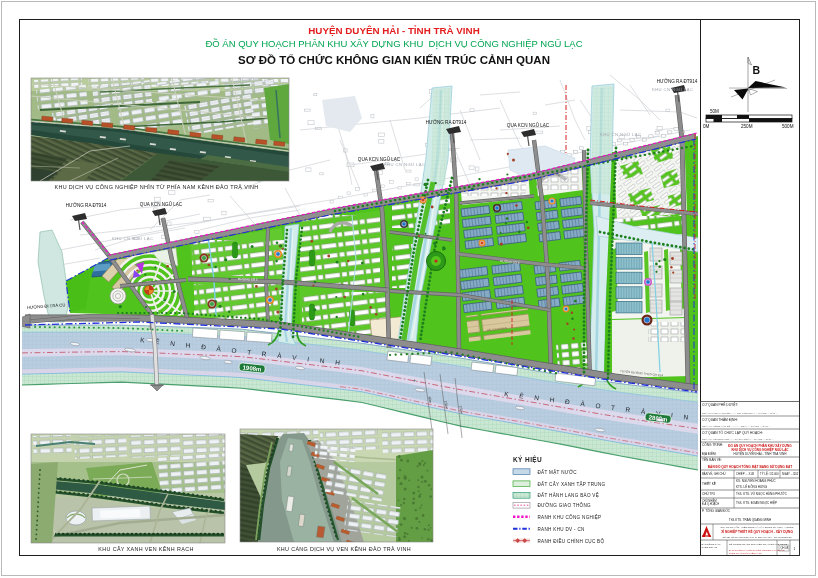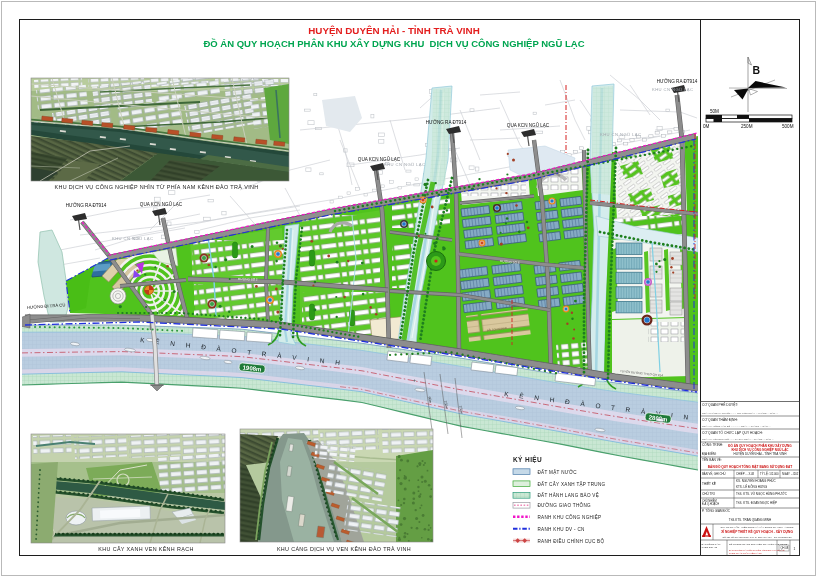--- a/index.html
+++ b/index.html
@@ -6,21 +6,22 @@
 *{box-sizing:border-box;font-family:"Liberation Sans",sans-serif;}
 .abs{position:absolute;}
 </style>
 </head>
 <body>
 <div id="page" style="position:absolute;left:0;top:0;width:818px;height:578px;background:#fff;padding-left:28px;">
   <div class="abs" style="left:1px;top:1px;width:815px;height:575px;border:1px solid #b9b9b9;"></div>
   <div class="abs" style="left:19px;top:19px;width:781px;height:537px;border:1px solid #1c1c1c;"></div>
   <div class="abs" style="left:700px;top:19px;width:1px;height:537px;background:#1c1c1c;"></div>
   <div class="abs" style="left:94px;top:24.5px;width:600px;text-align:center;font-size:9.8px;font-weight:bold;color:#e31e1e;">HUYỆN DUYÊN HẢI - TỈNH TRÀ VINH</div>
-  <div class="abs" style="left:94px;top:37.5px;width:600px;text-align:center;font-size:9.5px;font-weight:bold;color:#00a550;">ĐỒ ÁN QUY HOẠCH PHÂN KHU XÂY DỰNG KHU&nbsp; DỊCH VỤ CÔNG NGHIỆP NGŨ LẠC</div>
+  <div class="abs" style="left:94px;top:37.5px;width:600px;text-align:center;font-size:9.5px;font-weight:normal;color:#00a550;">ĐỒ ÁN QUY HOẠCH PHÂN KHU XÂY DỰNG KHU&nbsp; DỊCH VỤ CÔNG NGHIỆP NGŨ LẠC</div>
+  <div class="abs" style="left:94px;top:53.5px;width:600px;text-align:center;font-size:11.5px;font-weight:bold;color:#111;">SƠ ĐỒ TỔ CHỨC KHÔNG GIAN KIẾN TRÚC CẢNH QUAN</div>
 
   <svg class="abs" style="left:0;top:0" width="818" height="578" viewBox="0 0 818 578">
 <defs>
 <pattern id="wgrid" width="4" height="4" patternUnits="userSpaceOnUse">
           <rect width="4" height="4" fill="#b9cde0" stroke="none"></rect>
           <path d="M0 0H4M0 0V4" stroke="#adc3d7" stroke-width="0.7"></path>
         </pattern>
 <pattern id="tgrid" width="4" height="4" patternUnits="userSpaceOnUse">
           <rect width="4" height="4" fill="#c9e7d3"></rect>
           <path d="M0 0H4M0 0V4" stroke="#a8d6ba" stroke-width="0.7"></path>

